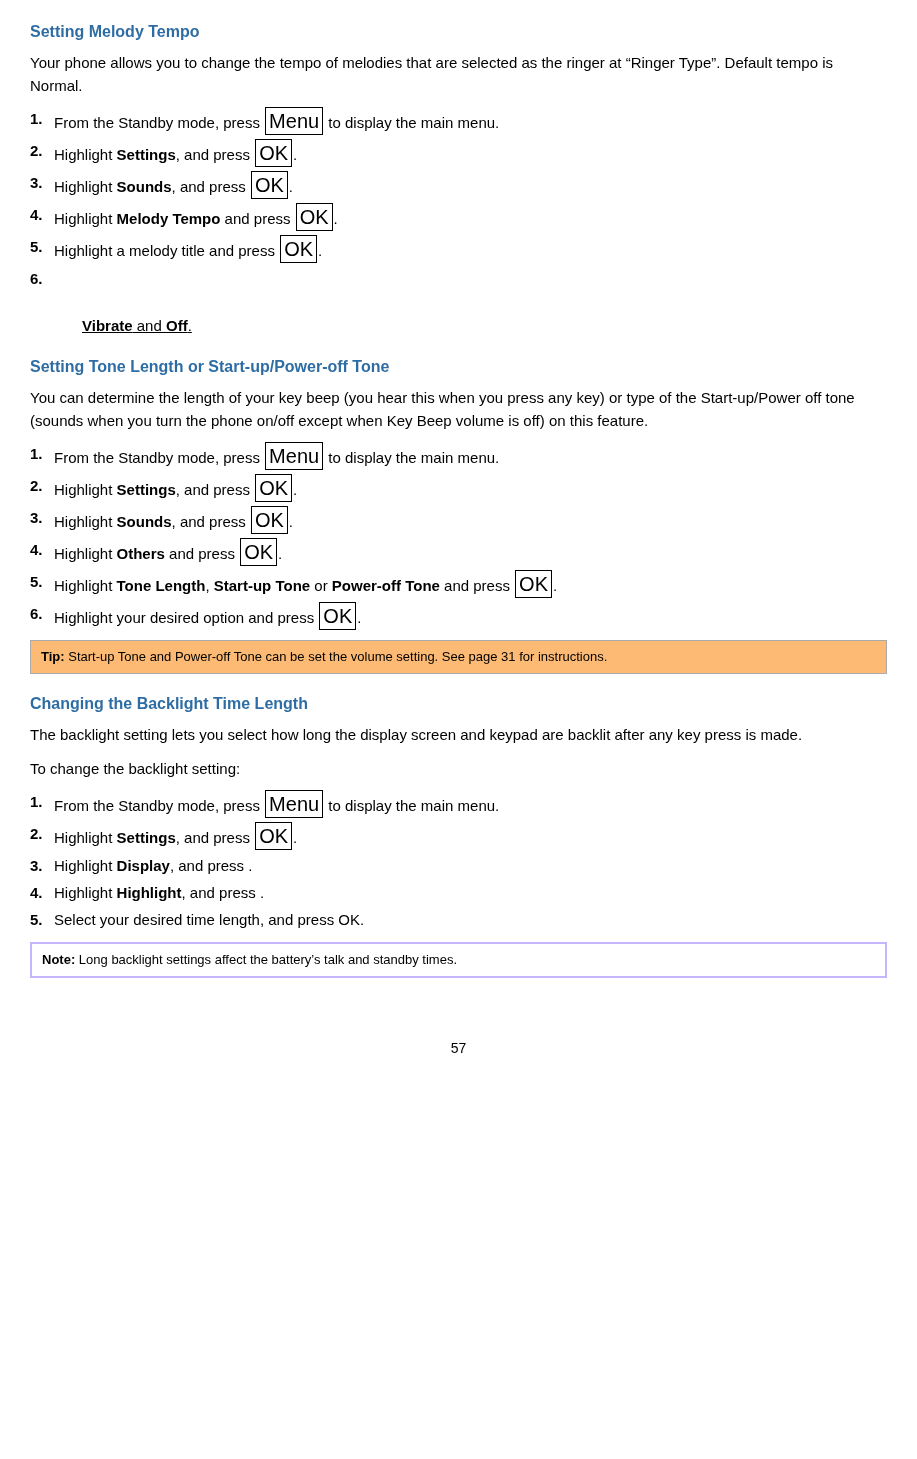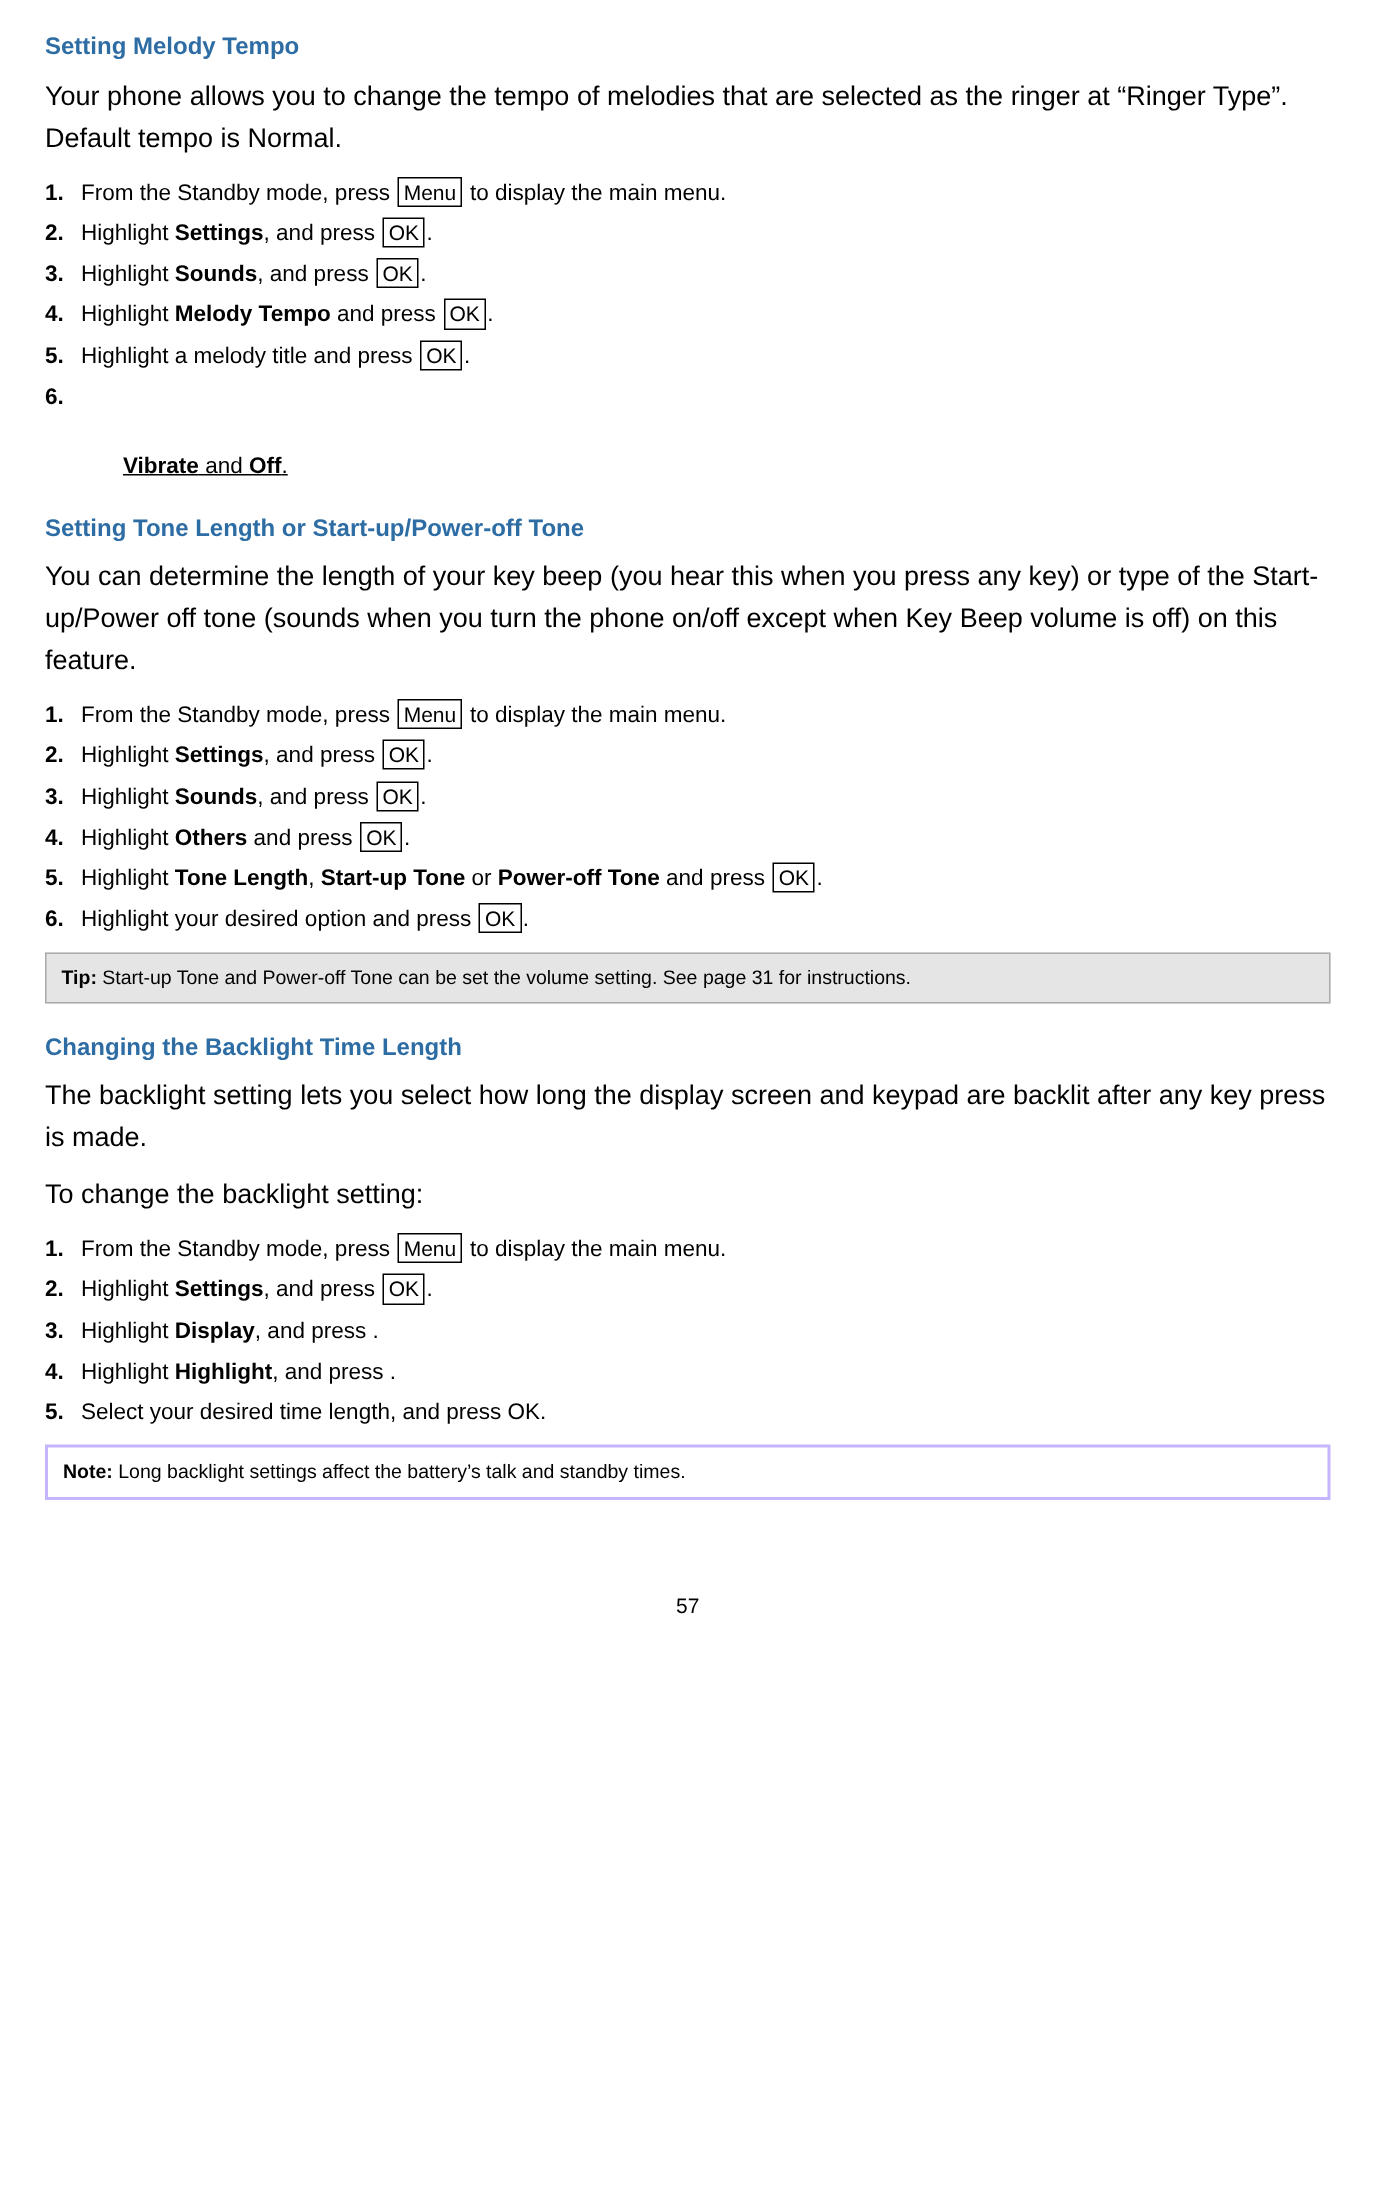--- a/index.html
+++ b/index.html
@@ -18,21 +18,21 @@
       font-weight: bold;
       font-size: 16px;
       margin-bottom: 6px;
       margin-top: 0;
     }
     .section-title.second {
       margin-top: 18px;
     }
     .intro-text {
       margin-bottom: 10px;
-      font-size: 18px;
+      font-size: 15px;
     }
     .steps {
       margin-bottom: 4px;
     }
     .step {
       margin-bottom: 4px;
       font-size: 15px;
       display: flex;
       align-items: flex-start;
     }
@@ -41,30 +41,30 @@
       min-width: 24px;
       flex-shrink: 0;
     }
     .step-content {
       flex: 1;
     }
     .btn-box {
       display: inline-block;
       border: 1px solid #000;
       padding: 0px 3px;
-      font-size: 14px;
+      font-size: 20px;
       line-height: 1.3;
       margin: 0 1px;
     }
     .tip-box {
       border: 1px solid #aaa;
       padding: 6px 10px;
       font-size: 13px;
       margin: 10px 0 18px 0;
-      background: #e5e5e5;
+      background: #fdba74;
     }
     .tip-box .tip-label {
       font-weight: bold;
     }
     .note-box {
       border: 2px solid #c4b5fd;
       padding: 6px 10px;
       font-size: 13px;
       margin: 10px 0 18px 0;
       background: #fff;

